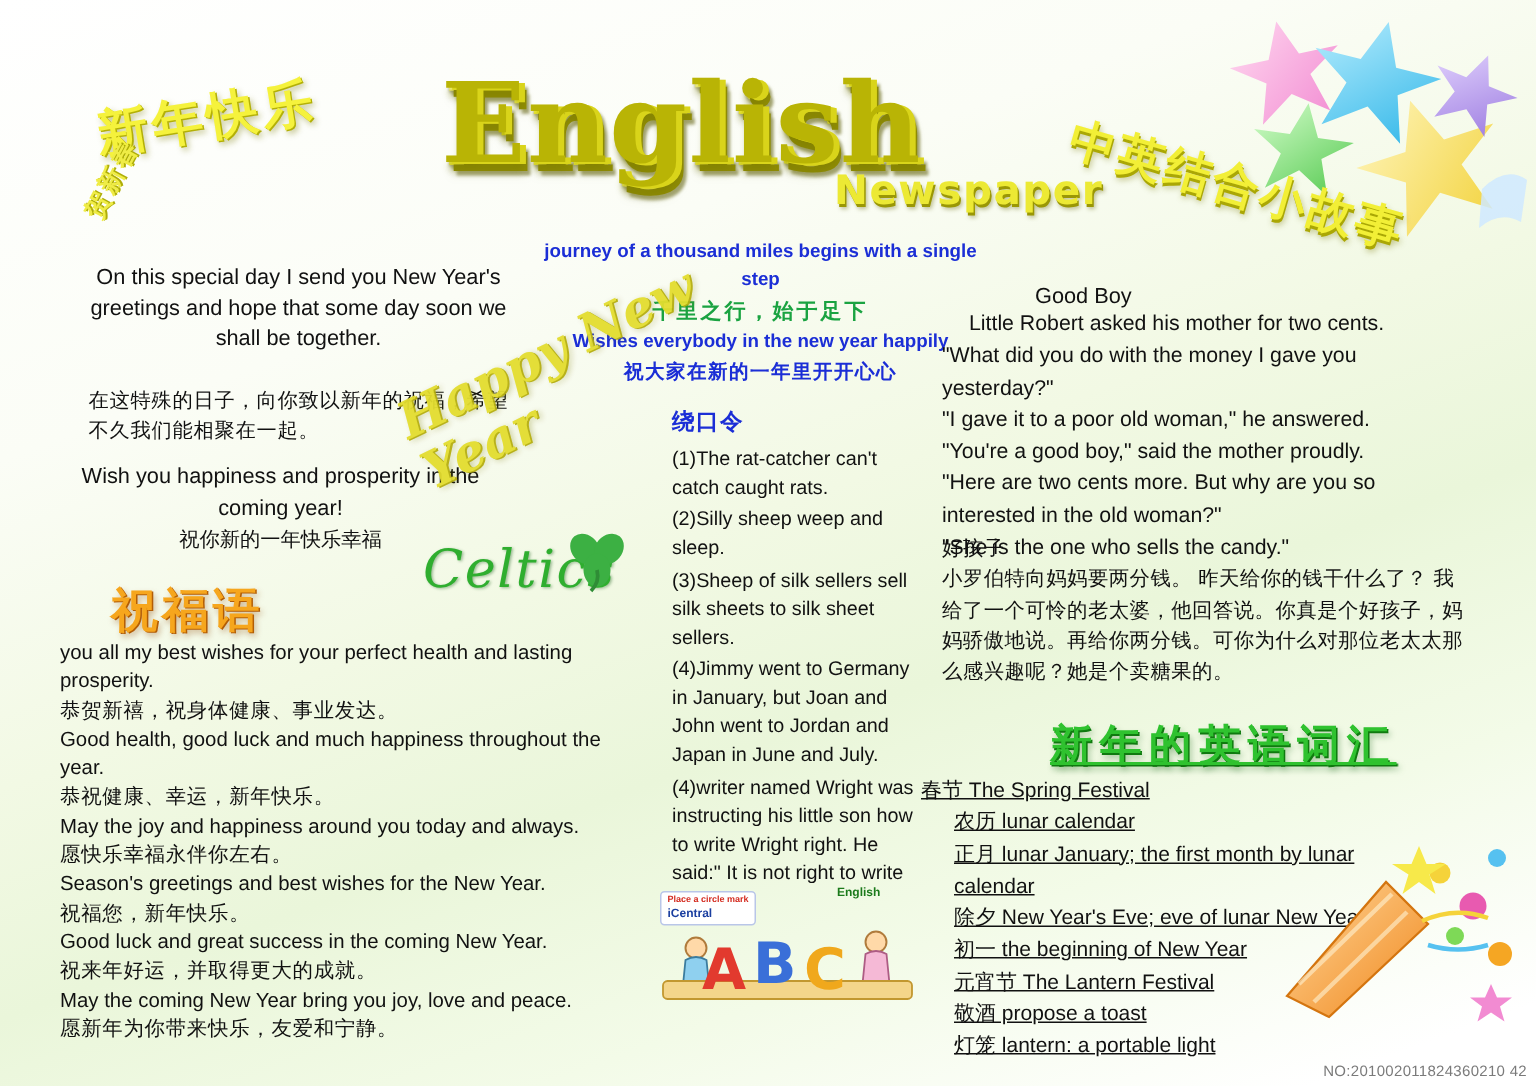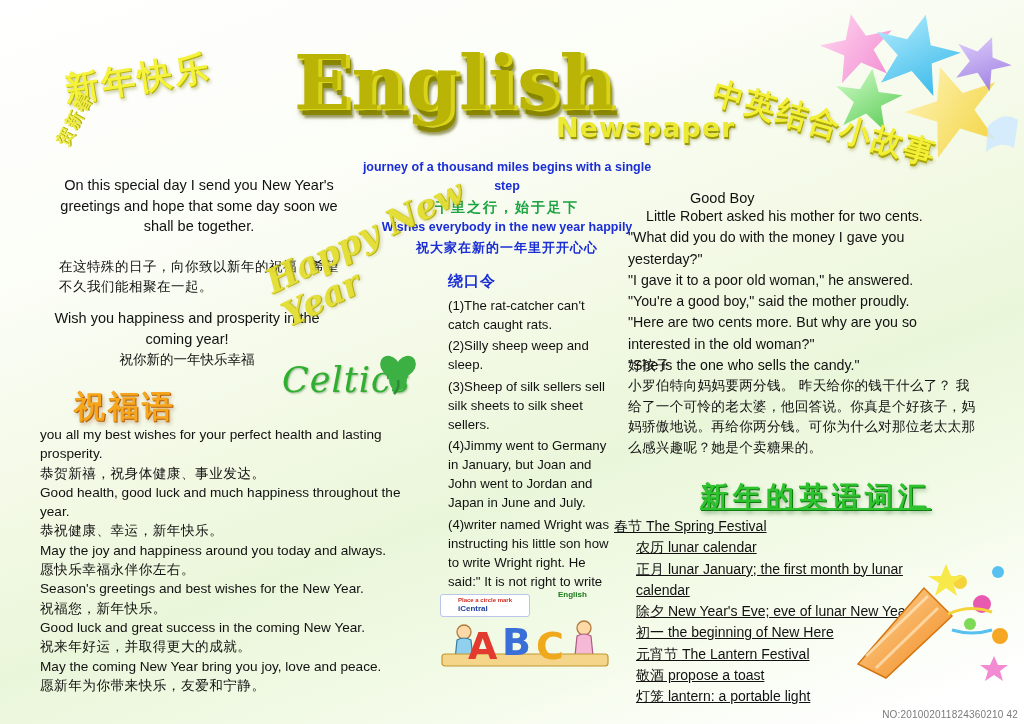--- a/index.html
+++ b/index.html
@@ -247,21 +247,21 @@
     font-family: "DejaVu Sans", sans-serif;
     font-size: 38px;
     font-weight: bold;
   }
   #abc-art .lA { left: 28px; top: 36px; color: #e23a2e; }
   #abc-art .lB { left: 62px; top: 32px; color: #3a6fd8; }
   #abc-art .lC { left: 96px; top: 36px; color: #f0a81c; }
   #abc-art .tag1 {
     position:absolute; left: 0px; top: 6px;
     font-size: 8px; color: #1b3fa0; font-weight: bold;
-    background:#fff; border:1px solid #b9c6e8; padding:2px 17px; border-radius:3px;
+    background:#fff; border:1px solid #b9c6e8; padding:2px 4px; border-radius:3px;
     line-height: 1.2;
   }
   #abc-art .tag1 .red { color:#d42b1f; font-size:6px; display:block;}
   #abc-art .tag2 {
     position:absolute; left: 118px; top: 2px;
     font-size: 8px; color: #1b7a1b; font-weight: bold;
   }
 
   
   #popper { left: 848px; top: 552px; width: 170px; height: 130px; }
@@ -401,21 +401,21 @@
     <div>好孩子</div>
     <div>小罗伯特向妈妈要两分钱。  昨天给你的钱干什么了？ 我给了一个可怜的老太婆，他回答说。你真是个好孩子，妈妈骄傲地说。再给你两分钱。可你为什么对那位老太太那么感兴趣呢？她是个卖糖果的。</div>
   </div>
 
   <div class="abs" id="vocab-heading">新年的英语词汇</div>
   <div class="abs" id="vocab-body">
     <div>春节 The Spring Festival</div>
     <div class="ind1">农历 lunar calendar</div>
     <div class="ind1">正月 lunar January; the first month by lunar calendar</div>
     <div class="ind2">除夕 New Year's Eve; eve of lunar New Year</div>
-    <div class="ind2">初一 the beginning of New Here</div>
+    <div class="ind2">初一 the beginning of New Year</div>
     <div class="ind1">元宵节 The Lantern Festival</div>
     <div class="ind1">敬酒 propose a toast</div>
     <div class="ind1">灯笼 lantern: a portable light</div>
   </div>
 
   <div class="abs" id="abc-art">
     <div class="tag1">
       <span class="red">Place a circle mark</span>
       <span>iCentral</span>
     </div>

